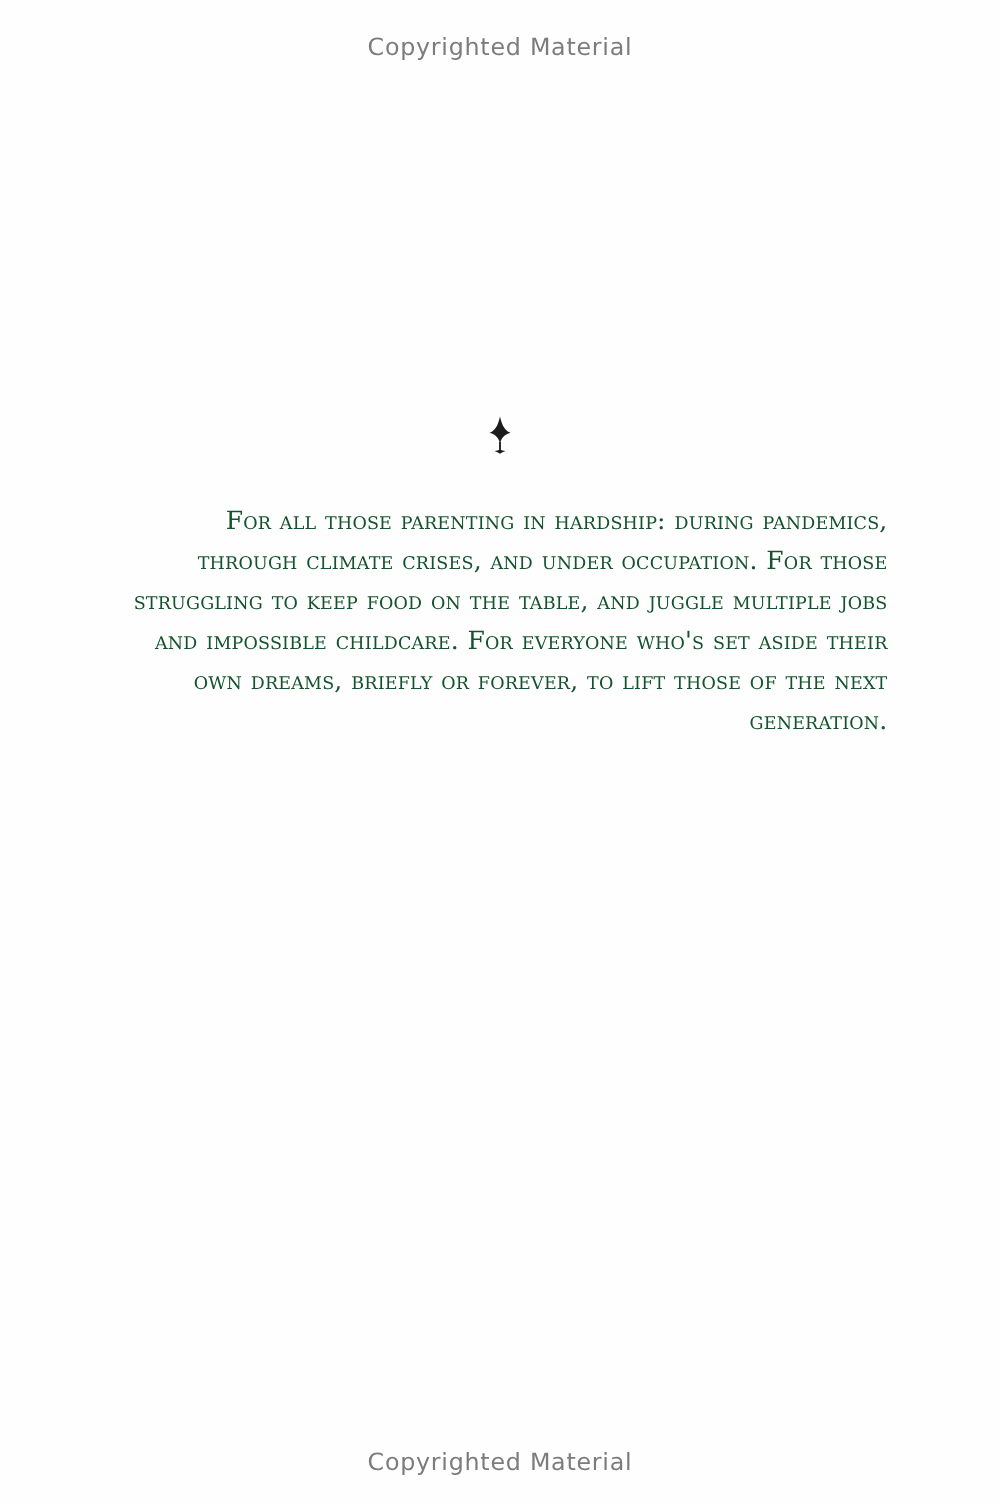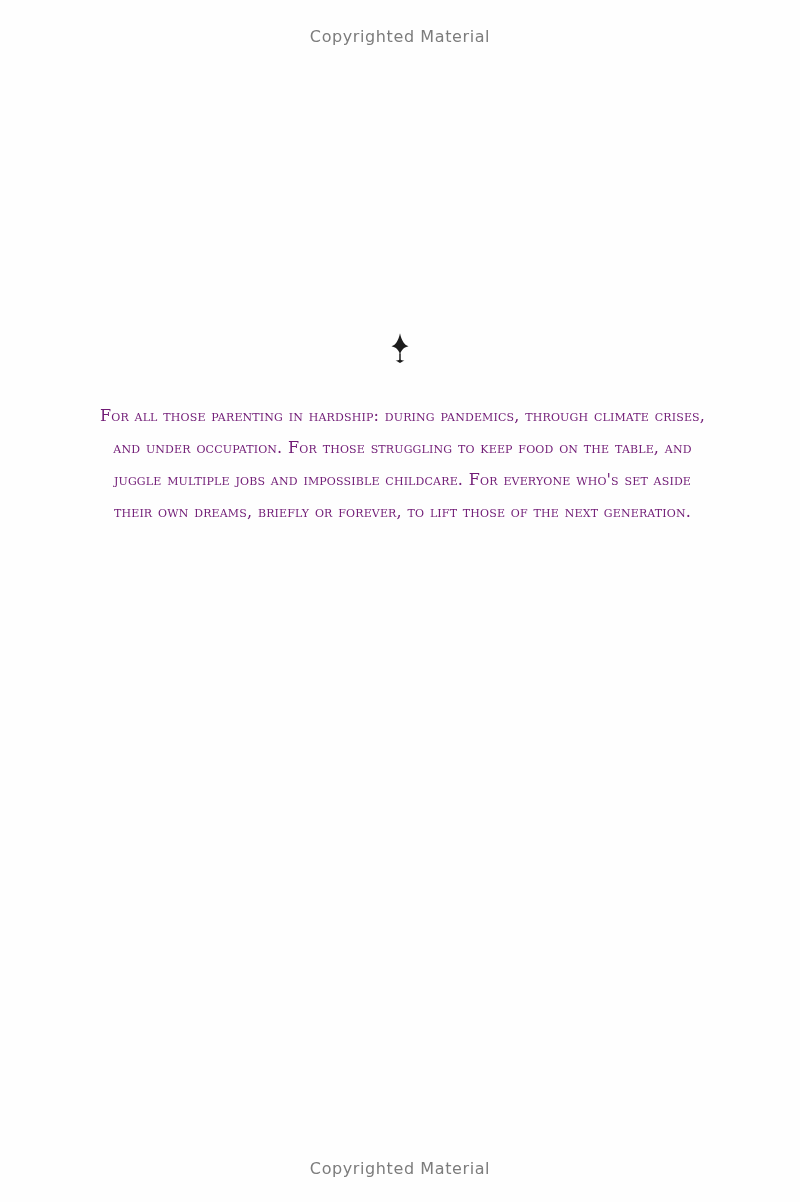--- a/index.html
+++ b/index.html
@@ -21,21 +21,21 @@
     inset: 0;
     background: #fefefe;
   }
 
   .watermark {
     position: absolute;
     left: 0;
     right: 0;
     text-align: center;
     font-family: "DejaVu Sans", sans-serif;
-    font-size: 16px;
+    font-size: 19px;
     letter-spacing: 0.6px;
     color: #7c7c7c;
     user-select: none;
   }
   .watermark.top { top: 27px; }
   .watermark.bottom { top: 1159px; }
 
   .ornament-wrap {
     position: absolute;
     top: 330px;
@@ -48,25 +48,25 @@
     width: 34px;
     height: 34px;
     display: block;
   }
 
   .dedication {
     position: absolute;
     top: 400px;
     left: 95px;
     width: 615px;
-    text-align: center;
+    text-align: right;
     font-family: "DejaVu Serif", serif;
-    font-size: 16px;
+    font-size: 20px;
     line-height: 32px;
-    color: #701a75;
+    color: #14532d;
     font-variant: small-caps;
     letter-spacing: 0.15px;
     word-spacing: 0.5px;
   }
 </style>
 </head>
 <body>
 
 <div class="page">
 

